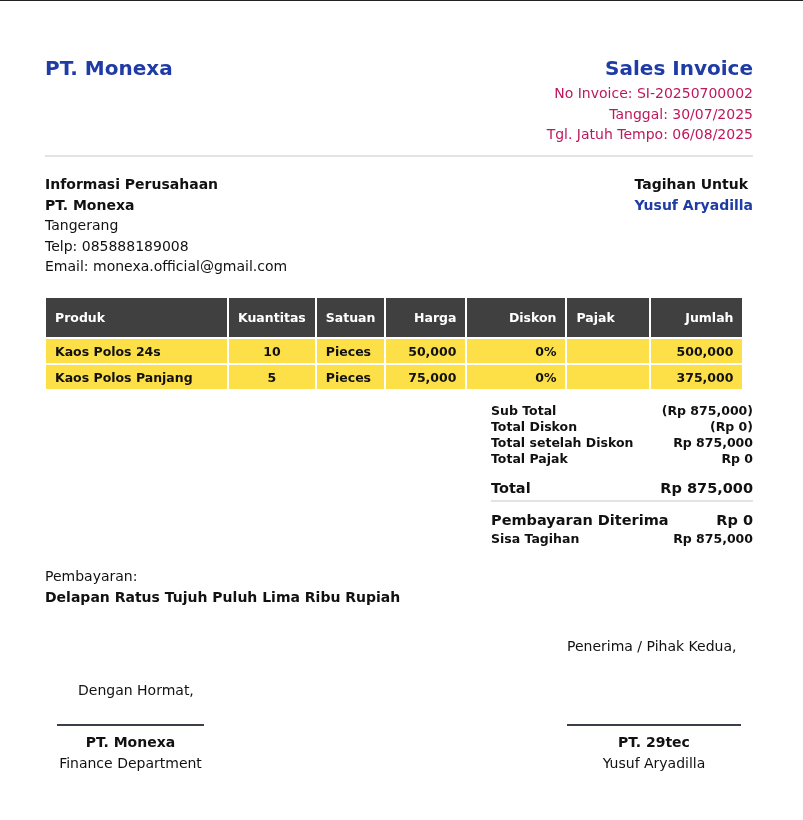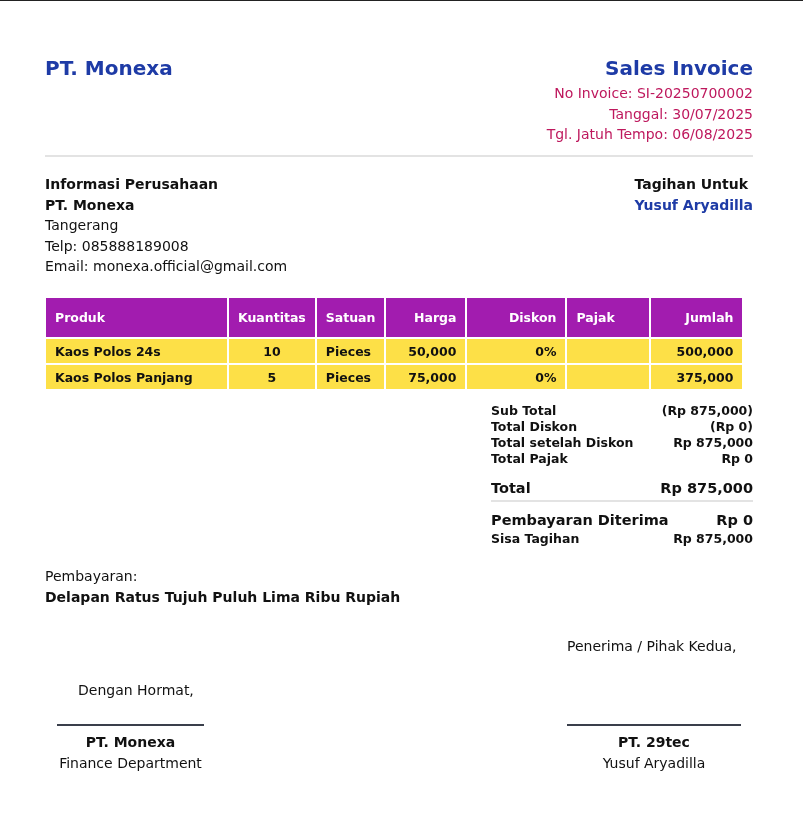--- a/index.html
+++ b/index.html
@@ -13,21 +13,21 @@
 
     .divider { position: absolute; left: 45px; top: 155px; width: 708px; height: 2px; background: #e3e3e3; }
 
     .company-info { position: absolute; left: 45px; top: 174px; font-size: 14px; line-height: 20.5px; }
     .company-info .b { font-weight: bold; }
     .bill-to { position: absolute; right: 50px; top: 174px; text-align: left; font-size: 14px; line-height: 20.5px; }
     .bill-to .h { font-weight: bold; color: #111; }
     .bill-to .n { font-weight: bold; color: #1e3ba6; }
 
     table.items { position: absolute; left: 45px; top: 297px; border-collapse: separate; border-spacing: 2px; font-size: 12.5px; margin-left: -1px; margin-top: -1px; }
-    table.items th { background: #a21caf; color: #fff; font-weight: bold; height: 24px; padding: 12px 9px; text-align: left; }
+    table.items th { background: #404040; color: #fff; font-weight: bold; height: 24px; padding: 12px 9px; text-align: left; }
     table.items td { background: #fde047; height: 24px; padding: 0 9px; color: #111; font-weight: bold; }
     .r { text-align: right !important; }
     .c { text-align: center !important; }
 
     .summary { position: absolute; left: 491px; top: 403px; width: 262px; font-size: 12.5px; font-weight: bold; }
     .summary .row { display: flex; justify-content: space-between; line-height: 16px; }
     .summary .total-row { margin-top: 11px; font-size: 14.5px; line-height: 20px; padding-bottom: 2px; border-bottom: 2px solid #e3e3e3; }
     .summary .paid-row { margin-top: 8px; font-size: 14.5px; line-height: 20px; }
     .summary .sisa-row { font-size: 12.5px; line-height: 17px; }
 

